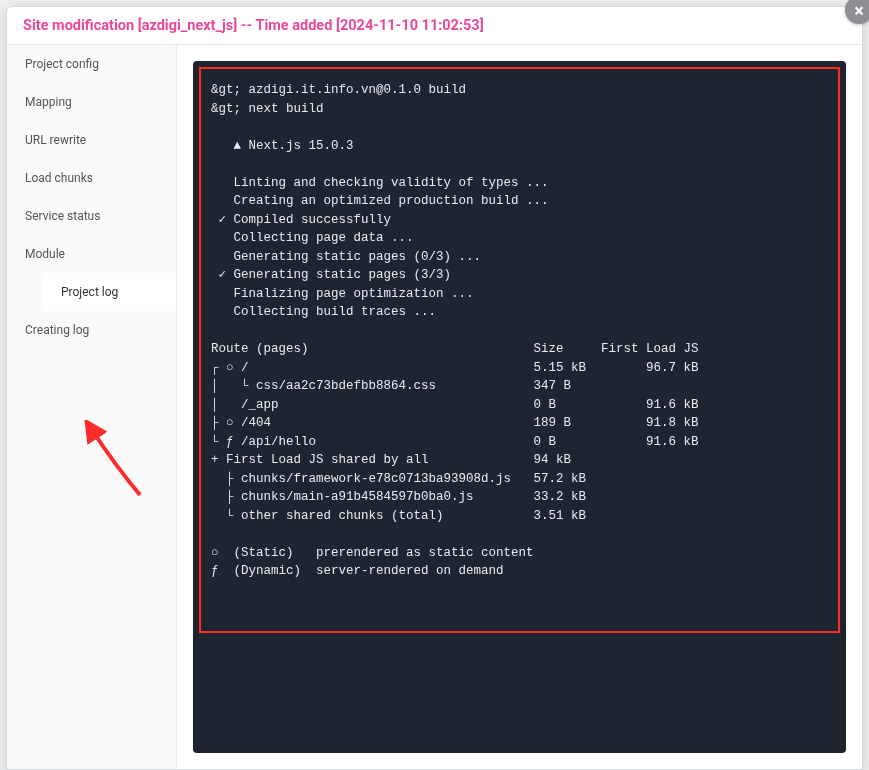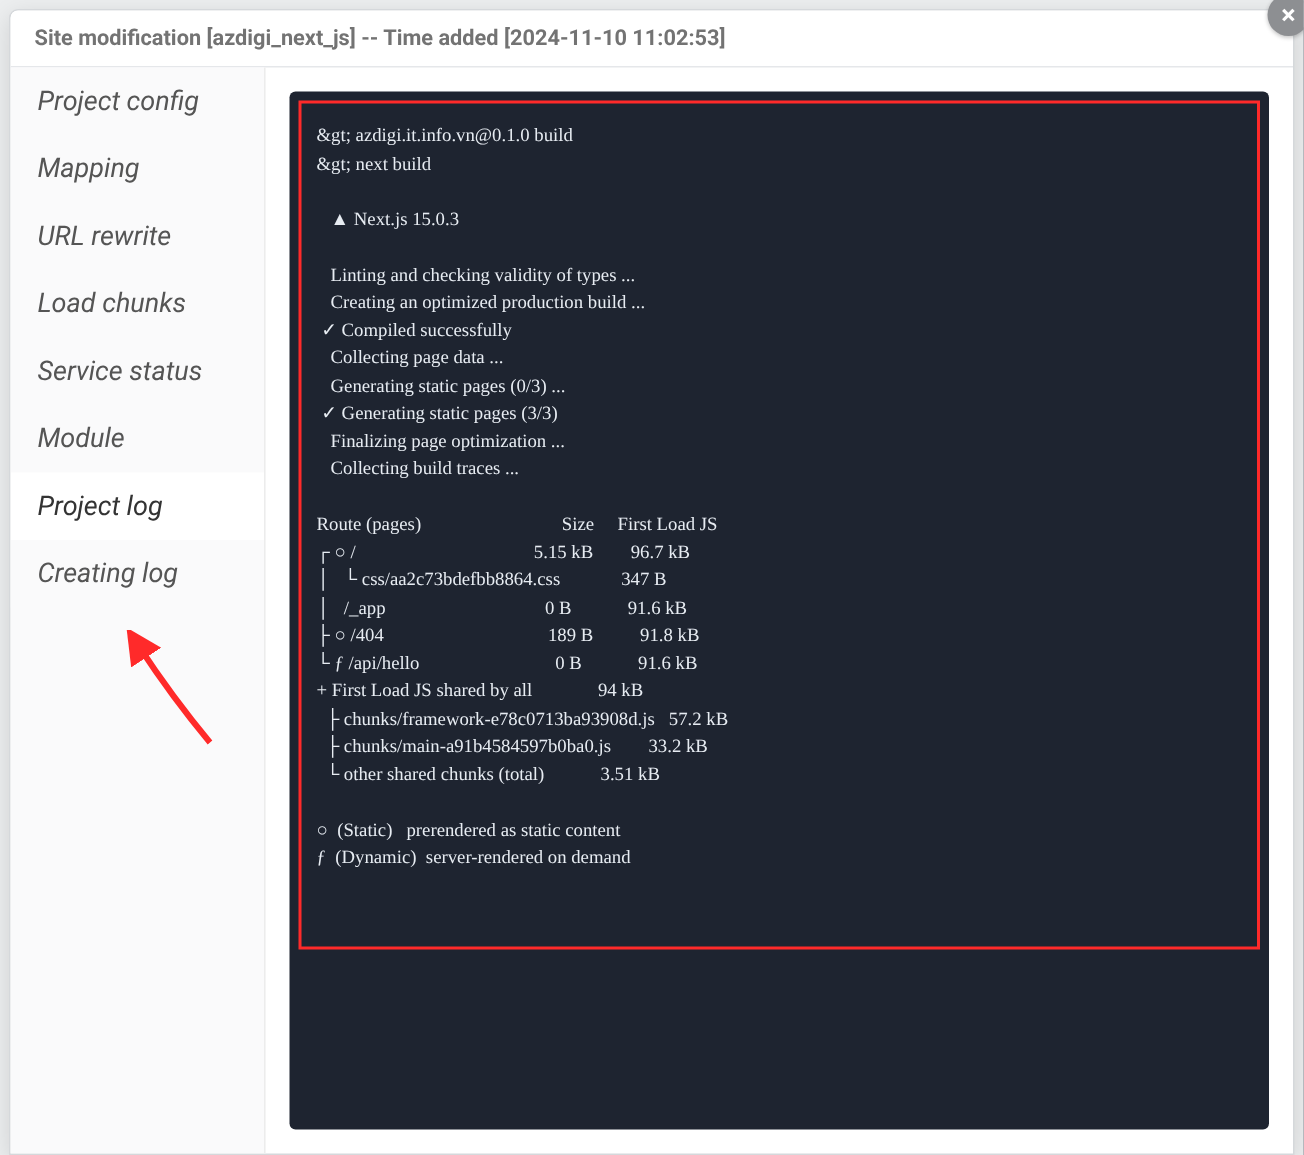--- a/index.html
+++ b/index.html
@@ -23,46 +23,46 @@
     box-shadow: 0 4px 16px rgba(0,0,0,0.12);
     display: flex;
     flex-direction: column;
     overflow: hidden;
   }
   .modal-header {
     padding: 10px 16px;
     border-bottom: 1px solid #e5e7ea;
     font-weight: 700;
     font-size: 14.5px;
-    color: #737373;
+    color: #ec4899;
     background: #fff;
   }
   .modal-body {
     flex: 1;
     display: flex;
     min-height: 0;
   }
   .sidebar {
     width: 170px;
     background: #fafafb;
     border-right: 1px solid #ececec;
     overflow-y: auto;
   }
   .sidebar-item {
     padding: 12px 18px;
-    font-size: 18px;
+    font-size: 12px;
     color: #555;
     cursor: pointer;
     background: #fafafb;
-    font-style: italic;
   }
   .sidebar-item.active {
     background: #ffffff;
     color: #333;
     position: relative;
+    margin-left: 36px;
   }
   .content {
     flex: 1;
     padding: 16px;
     display: flex;
     min-height: 0;
   }
   .terminal-wrap {
     width: 100%;
     background: #1e2430;
@@ -72,21 +72,21 @@
     display: flex;
   }
   .terminal-redbox {
     border: 2px solid #ff2a2a;
     margin: 6px 6px 120px 6px;
     padding: 12px 10px;
     flex: 1;
     overflow: auto;
   }
   .terminal {
-    font-family: Liberation Serif, serif;
+    font-family: Liberation Mono, monospace;
     font-size: 12.5px;
     line-height: 18.5px;
     color: #e7ecf2;
     white-space: pre;
   }
   .close-btn {
     position: absolute;
     top: -4px;
     right: -4px;
     width: 28px;

